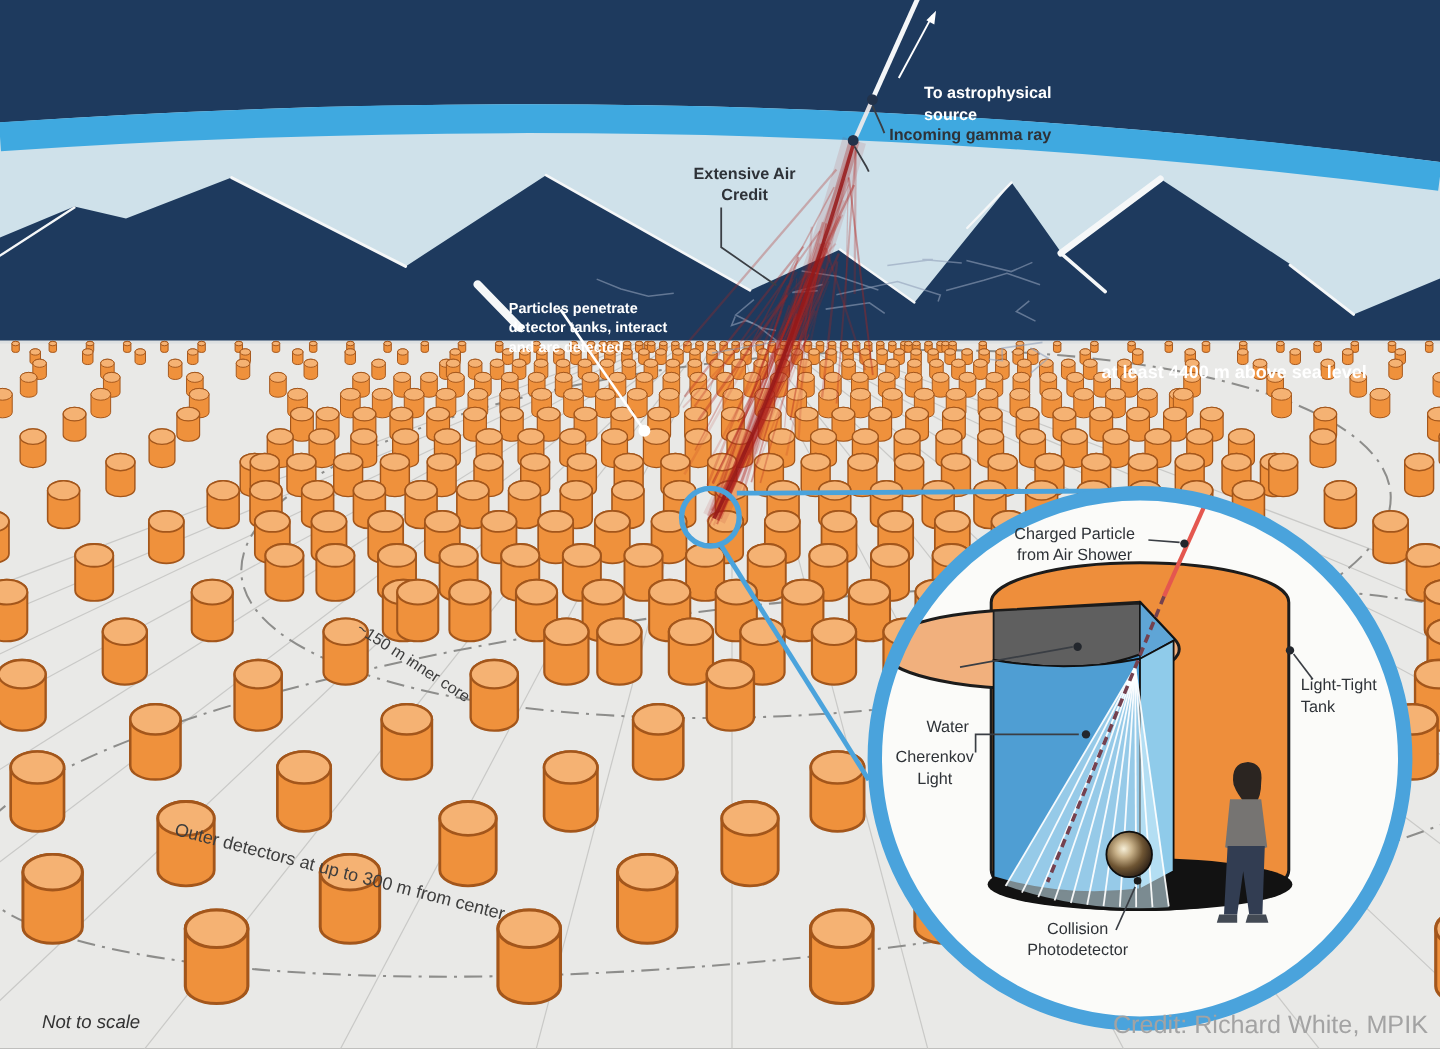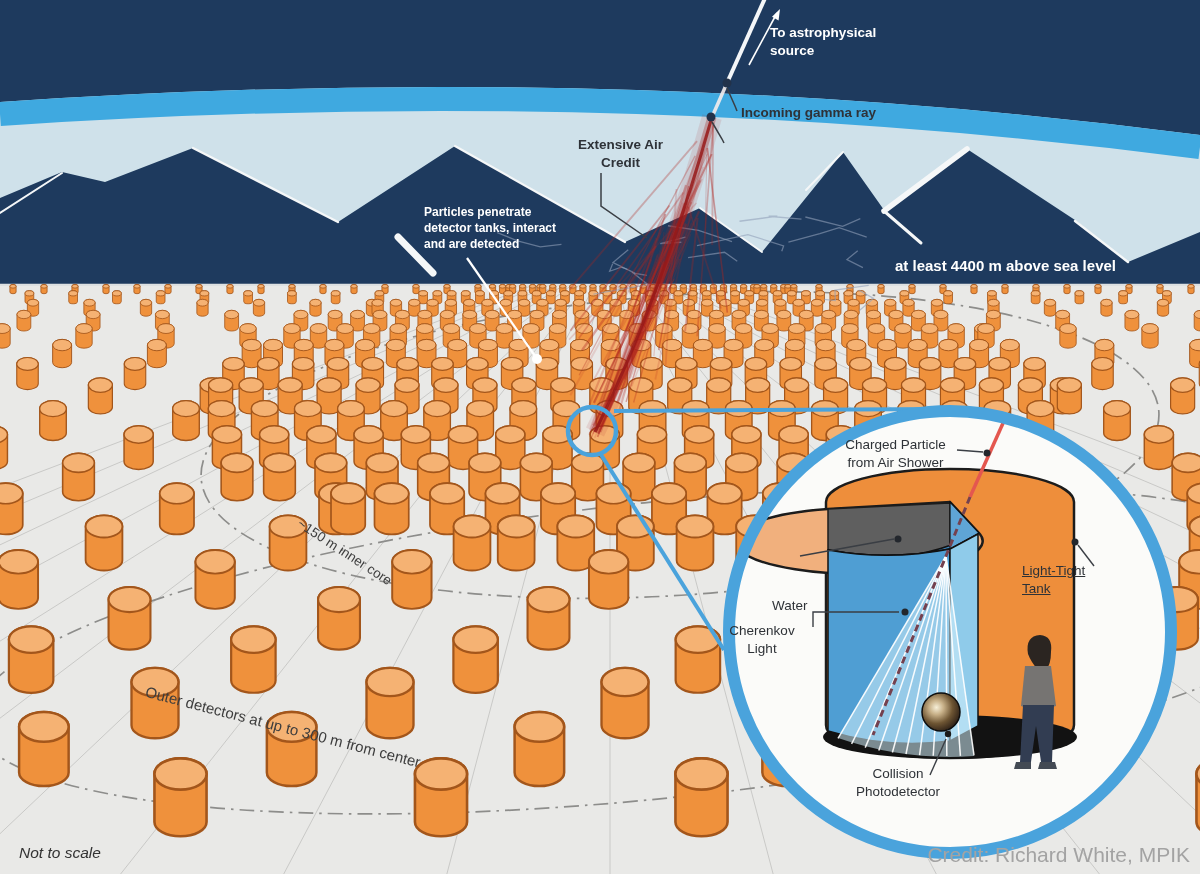--- a/index.html
+++ b/index.html
@@ -1,27 +1,27 @@
 <!DOCTYPE html>
 <html><head>
 <meta charset="utf-8">
 <style>
   html,body{margin:0;padding:0;background:#222;}
   .scene{position:relative;width:1200px;height:874px;overflow:hidden;
          font-family:"Liberation Sans",sans-serif;background:#e9e9e7;}
   .scene svg{position:absolute;left:0;top:0;}
   .lbl{position:absolute;white-space:pre-line;line-height:1.32;color:#2e3238;
        font-size:13.5px;font-weight:600;}
-  .lbl.white{color:#fff;}
+  .lbl.white{color:#fff;margin-top:45px;}
   .lbl.center{text-align:center;}
-  .lbl.right{text-align:left;}
+  .lbl.right{text-align:center;}
   .title-array{position:absolute;left:118px;top:604px;font-size:20px;font-weight:700;
        font-variant:small-caps;letter-spacing:.6px;color:#141414;}
   .ring-label{position:absolute;color:#3d3d3d;font-weight:400;transform-origin:0 0;}
-  .note{position:absolute;left:19px;top:844px;font-style:italic;font-size:15.5px;
+  .note{position:absolute;left:35px;top:844px;font-style:italic;font-size:15.5px;
        font-weight:400;color:#333;}
   .credit{position:absolute;right:10px;top:843px;font-size:21px;font-weight:400;
        color:#a3a3a3;}
   .inset-lbl{font-weight:400;color:#2e3237;}
 </style>
 </head>
 <body>
 
 <div class="scene">
 <svg id="scene-svg" width="1200" height="874" viewBox="0 0 1200 874">
@@ -2114,19 +2114,19 @@
 <div class="lbl white right" style="left:895px;top:256px;width:267px;font-size:15px;font-weight:700;">at least 4400 m above sea level</div>
 
 <div class="ring-label" style="left:303px;top:516px;font-size:13.5px;transform:rotate(33deg);">~150 m inner core</div>
 <div class="ring-label" style="left:148px;top:683px;font-size:15px;transform:rotate(14.5deg);">Outer detectors at up to 300 m from center</div>
 <div class="note">Not to scale</div>
 <div class="credit">Credit: Richard White, MPIK</div>
 
 <div class="lbl center inset-lbl" style="left:828px;top:436px;width:135px;">Charged Particle
 from Air Shower</div>
 <div class="lbl inset-lbl" style="left:772px;top:557px;margin-top:40px;">Water</div>
-<div class="lbl center inset-lbl" style="left:727px;top:622px;width:70px;">Cherenkov
+<div class="lbl center inset-lbl" style="left:744px;top:622px;width:70px;">Cherenkov
 Light</div>
-<div class="lbl inset-lbl" style="left:1022px;top:562px;text-decoration:underline;">Light-Tight
+<div class="lbl inset-lbl" style="left:1084px;top:562px;">Light-Tight
 Tank</div>
 <div class="lbl center inset-lbl" style="left:833px;top:765px;width:130px;">Collision
 Photodetector</div>
 </div>
 
 </body></html>

